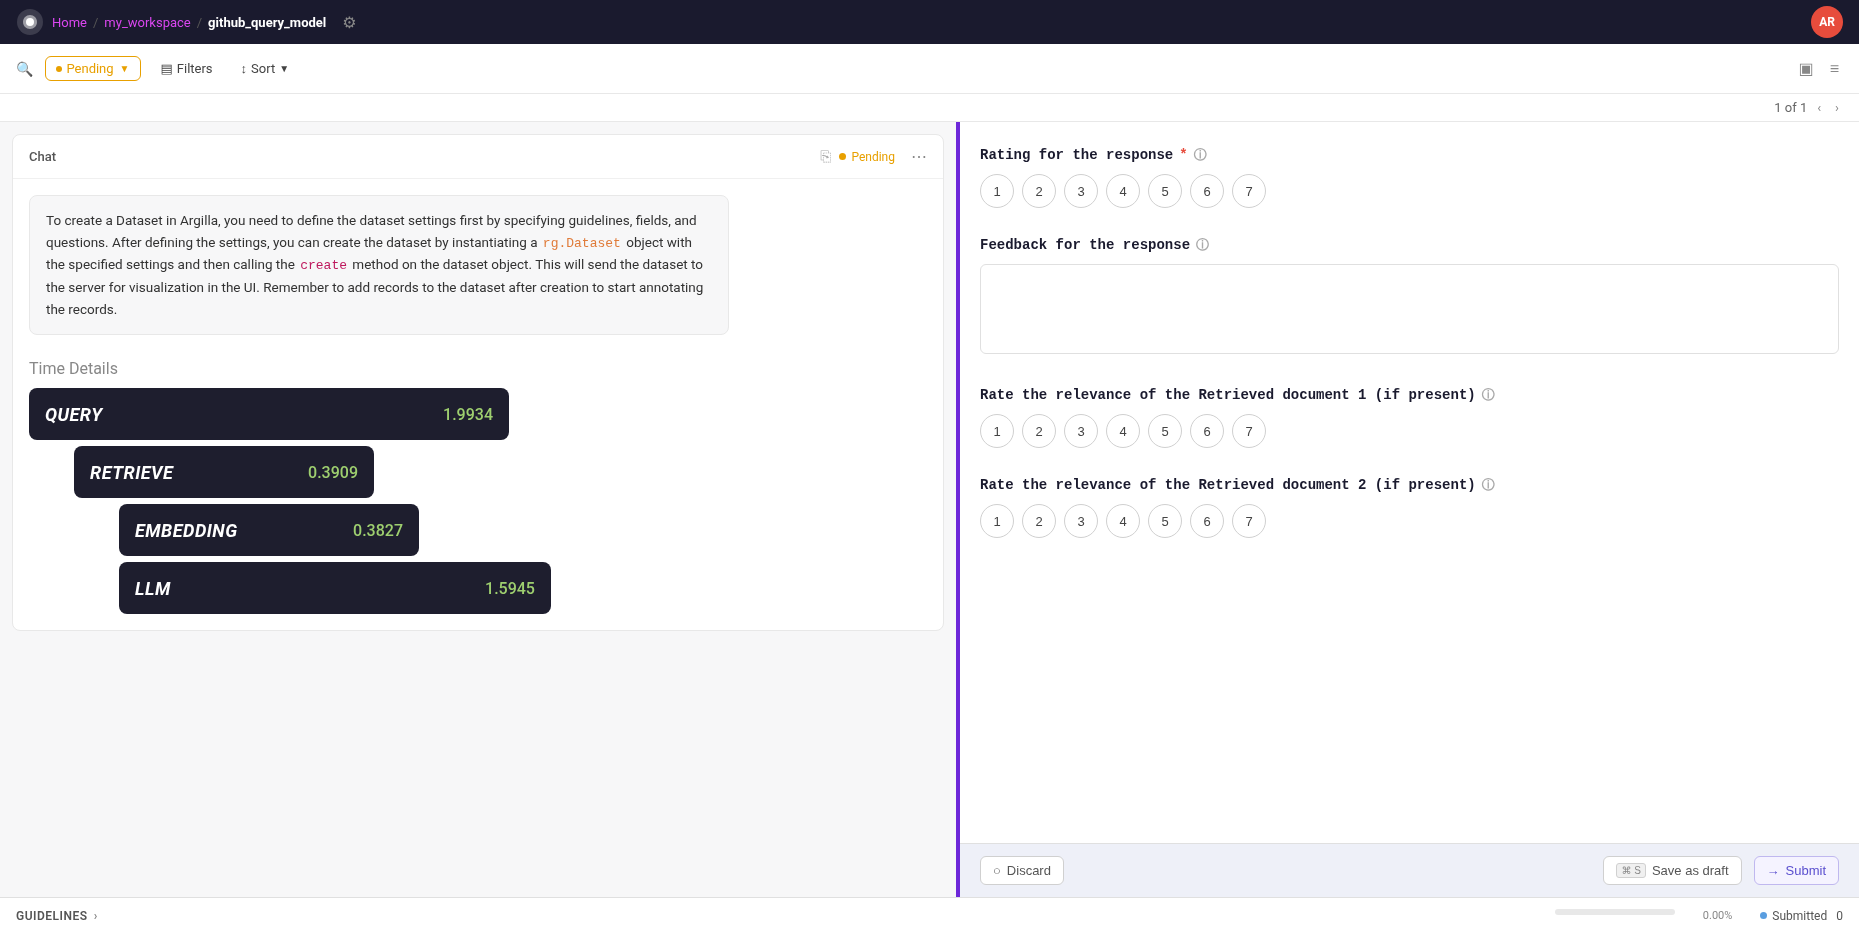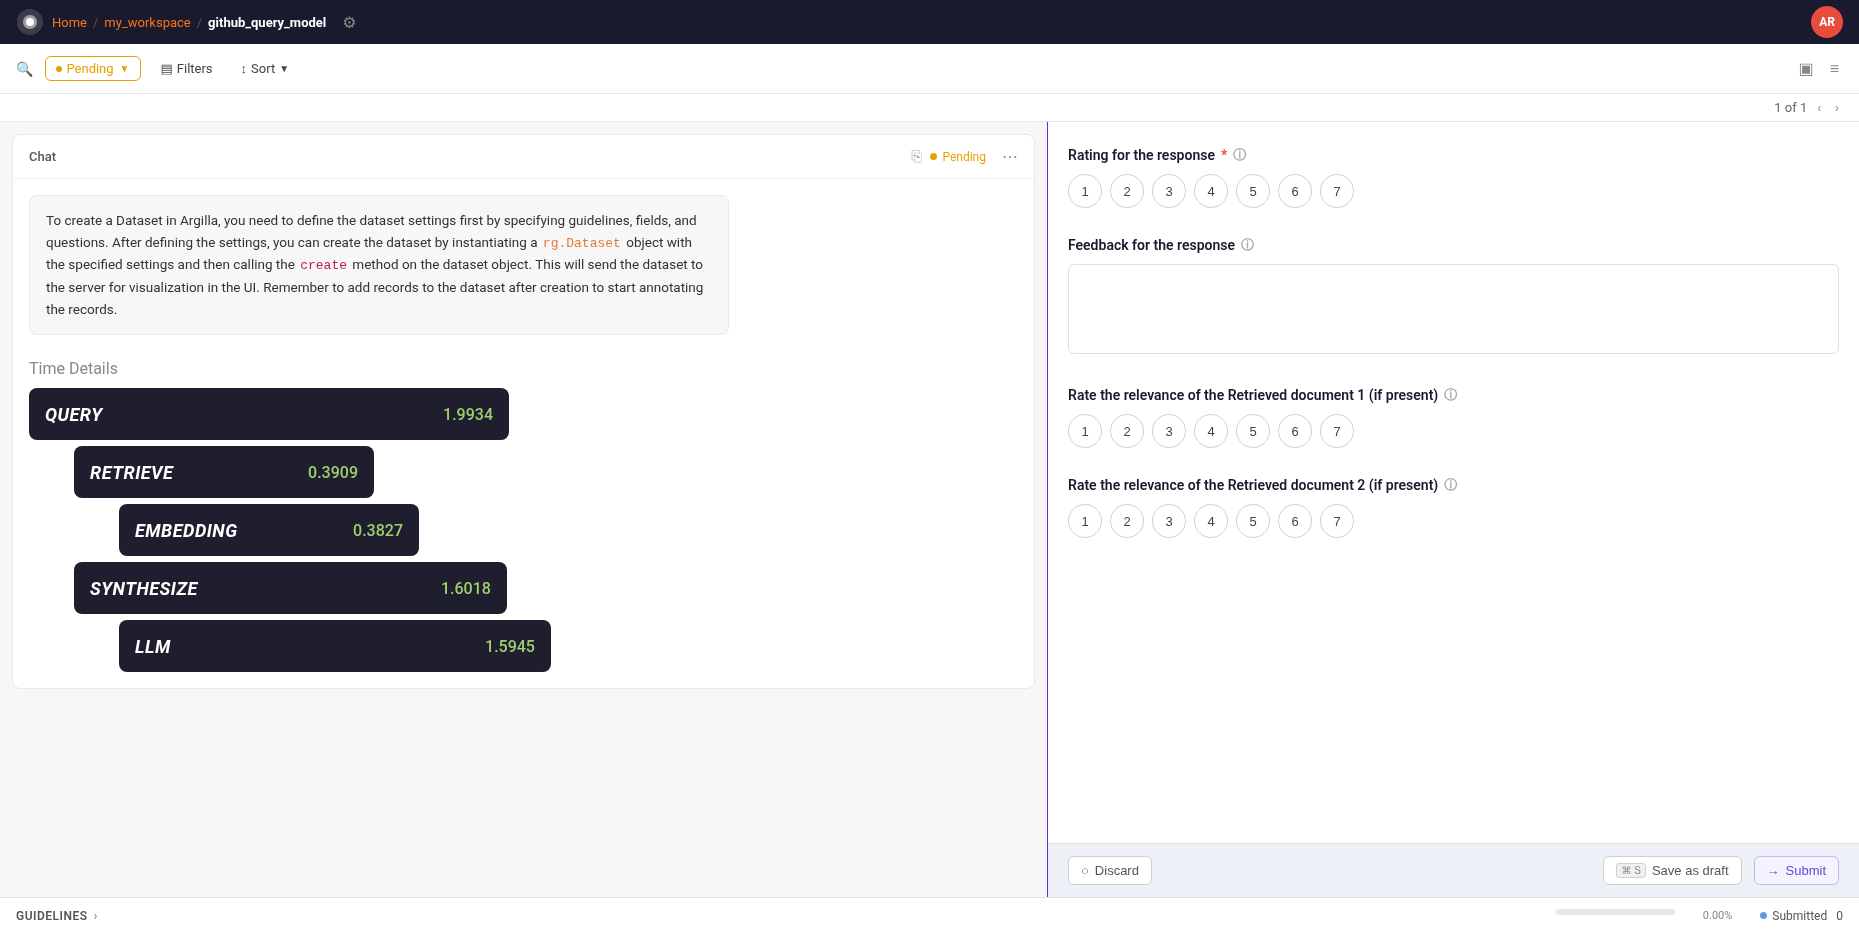--- a/index.html
+++ b/index.html
@@ -11,21 +11,21 @@
       color: #ccc;
       height: 44px;
       display: flex;
       align-items: center;
       padding: 0 16px;
       gap: 8px;
       flex-shrink: 0;
     }
     .topnav-logo { width: 28px; height: 28px; }
     .topnav-breadcrumb { display: flex; align-items: center; gap: 6px; font-size: 13px; color: #aaa; }
-    .topnav-breadcrumb a { color: #f97316; text-decoration: none; }
+    .topnav-breadcrumb a { color: #d946ef; text-decoration: none; }
     .topnav-breadcrumb .sep { color: #555; }
     .topnav-breadcrumb .current { color: #fff; font-weight: 700; }
     .topnav-settings { margin-left: 8px; color: #888; cursor: pointer; font-size: 16px; }
     .topnav-avatar {
       margin-left: auto;
       width: 32px; height: 32px;
       background: #e74c3c;
       border-radius: 50%;
       display: flex; align-items: center; justify-content: center;
       color: white; font-size: 12px; font-weight: 700;
@@ -67,24 +67,24 @@
 
     
     .main-layout {
       display: flex;
       flex: 1;
       overflow: hidden;
     }
 
     
     .left-panel {
-      width: 1048px;
+      width: 960px;
       display: flex;
       flex-direction: column;
-      border-right: 1px solid #6d28d9;
+      border-right: 4px solid #6d28d9;
       overflow: hidden;
     }
     .pagination { display: flex; align-items: center; gap: 6px; font-size: 13px; color: #666; margin-left: auto; }
     .pagination-btn { cursor: pointer; color: #888; padding: 2px 4px; }
 
     
     .record-body {
       flex: 1;
       overflow-y: auto;
       background: #f7f7f8;
@@ -179,20 +179,21 @@
 
     .question-section { margin-bottom: 28px; }
     .question-label {
       font-size: 14px;
       font-weight: 600;
       color: #1a1a2e;
       margin-bottom: 10px;
       display: flex;
       align-items: center;
       gap: 6px;
+      font-family: Liberation Mono, monospace;
     }
     .required-star { color: #e74c3c; }
     .info-icon { color: #aaa; font-size: 13px; cursor: pointer; }
 
     .rating-row { display: flex; gap: 8px; }
     .rating-btn {
       width: 34px; height: 34px;
       border-radius: 50%;
       border: 1px solid #d0d0d0;
       background: #fff;
@@ -373,26 +374,20 @@
                   <span class="time-bar-label">RETRIEVE</span>
                   <span class="time-bar-value">0.3909</span>
                 </div>
               </div>
               <div class="time-bar-row" style="padding-left: 90px;">
                 <div class="time-bar" style="width: 286.076px; min-width: 300px; max-width: 520px;">
                   <span class="time-bar-label">EMBEDDING</span>
                   <span class="time-bar-value">0.3827</span>
                 </div>
               </div>
-              <div class="time-bar-row" style="padding-left: 45px;">
-                <div class="time-bar" style="width: 432.852px; min-width: 300px; max-width: 520px;">
-                  <span class="time-bar-label">SYNTHESIZE</span>
-                  <span class="time-bar-value">1.6018</span>
-                </div>
-              </div>
               <div class="time-bar-row" style="padding-left: 90px;">
                 <div class="time-bar" style="width: 431.974px; min-width: 300px; max-width: 520px;">
                   <span class="time-bar-label">LLM</span>
                   <span class="time-bar-value">1.5945</span>
                 </div>
               </div>
             </div>
         </div>
       </div>
     </div>

